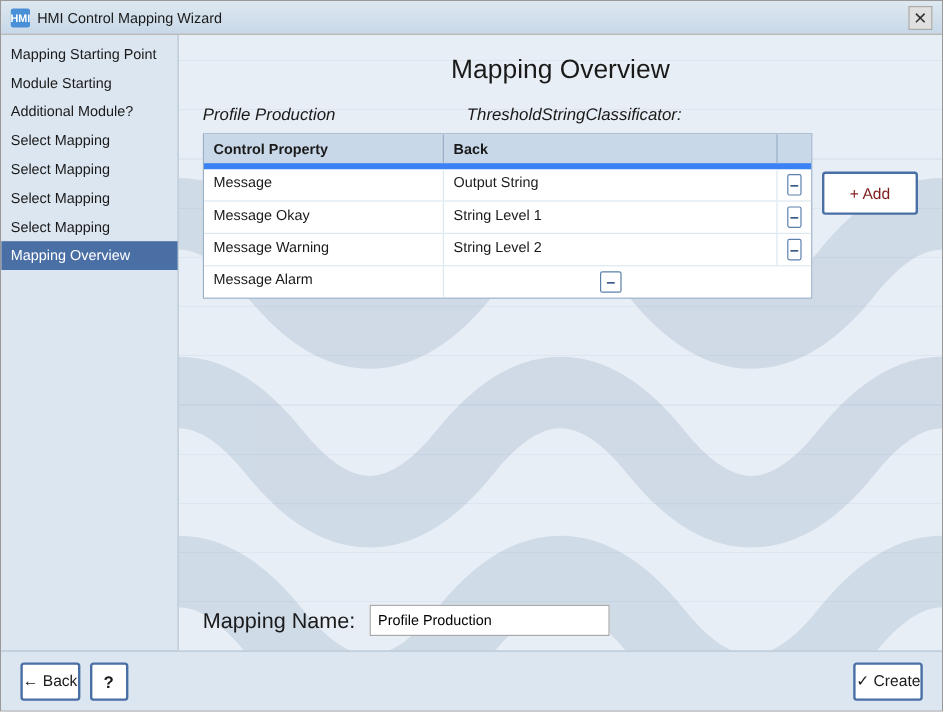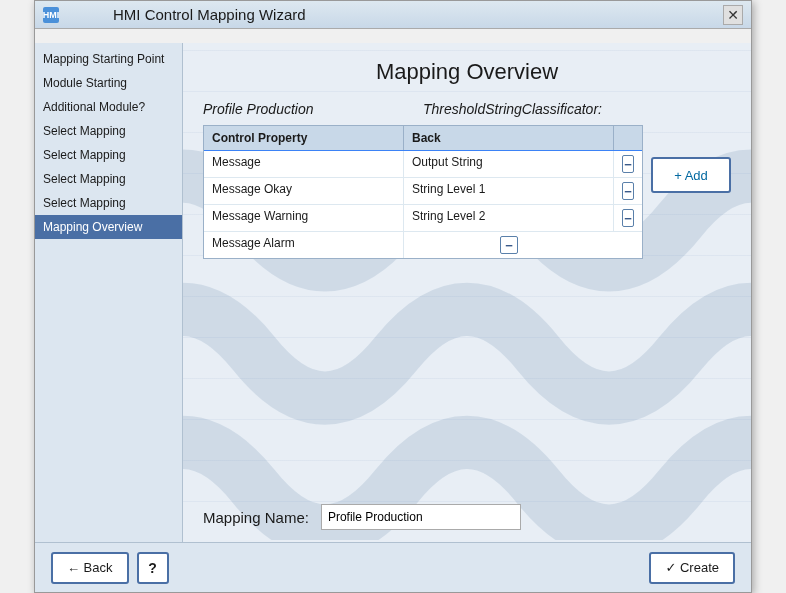--- a/index.html
+++ b/index.html
@@ -6,21 +6,21 @@
     body {
       font-family: 'Segoe UI', Arial, sans-serif;
       font-size: 13px;
       background: #f0f0f0;
       display: flex;
       justify-content: center;
       align-items: center;
       min-height: 100vh;
     }
     .window {
-      width: 718px;
+      width: 786px;
       height: 593px;
       background: #f0f0f0;
       border: 1px solid #999;
       box-shadow: 2px 2px 8px rgba(0,0,0,0.3);
       display: flex;
       flex-direction: column;
     }
     .title-bar {
       background: linear-gradient(to bottom, #dde8f0, #c8d8e8);
       height: 28px;
@@ -38,41 +38,39 @@
       border-radius: 2px;
       display: flex;
       align-items: center;
       justify-content: center;
       color: white;
       font-size: 9px;
       font-weight: bold;
     }
     .title-bar-text {
       flex: 1;
-      font-size: 15px;
-      color: #1a1a1a;
-      margin-left: 48px;
+      font-size: 12px;
+      color: #1a1a1a;
     }
     .title-bar-close {
       width: 20px;
       height: 20px;
       display: flex;
       align-items: center;
       justify-content: center;
       cursor: pointer;
       font-size: 14px;
       color: #333;
       border: 1px solid #aaa;
       background: #e0e0e0;
     }
     .content {
       display: flex;
       flex: 1;
       overflow: hidden;
-      margin-top: 14px;
     }
     .sidebar {
       width: 148px;
       background: #dce6f0;
       border-right: 1px solid #b0c0d0;
       flex-shrink: 0;
       padding-top: 4px;
     }
     .sidebar-item {
       padding: 5px 8px;
@@ -148,21 +146,21 @@
     }
     .table-container {
       flex: 1;
       border: 1px solid #9ab0c8;
       background: white;
     }
     .table-header {
       display: grid;
       grid-template-columns: 200px 1fr 28px;
       background: #c8d8e8;
-      border-bottom: 1px solid #3b82f6;
+      border-bottom: 5px solid #3b82f6;
     }
     .th {
       padding: 5px 8px;
       font-weight: bold;
       font-size: 12px;
       color: #1a1a1a;
       border-right: 1px solid #9ab0c8;
     }
     .th:last-child { border-right: none; }
     .table-row {
@@ -202,32 +200,32 @@
       width: 80px;
       height: 36px;
       background: white;
       border: 2px solid #4a6fa5;
       border-radius: 3px;
       display: flex;
       align-items: center;
       justify-content: center;
       cursor: pointer;
       font-size: 13px;
-      color: #0369a1;
+      color: #7f1d1d;
       gap: 4px;
     }
     .mapping-name-row {
       display: flex;
       align-items: center;
       gap: 12px;
       margin-top: auto;
       padding-top: 8px;
     }
     .mapping-name-label {
-      font-size: 15px;
+      font-size: 18px;
       color: #1a1a1a;
     }
     .mapping-name-input {
       width: 200px;
       height: 26px;
       border: 1px solid #aaa;
       background: white;
       padding: 0 6px;
       font-size: 12px;
     }
@@ -245,21 +243,21 @@
       gap: 8px;
     }
     .footer-right {
       margin-left: auto;
     }
     .btn {
       height: 32px;
       background: white;
       border: 2px solid #4a6fa5;
       border-radius: 3px;
-      padding: 0 14px;
+      padding: 0 0;
       display: flex;
       align-items: center;
       gap: 6px;
       cursor: pointer;
       font-size: 13px;
       color: #1a1a1a;
     }
     .btn-help {
       width: 32px;
       padding: 0;

